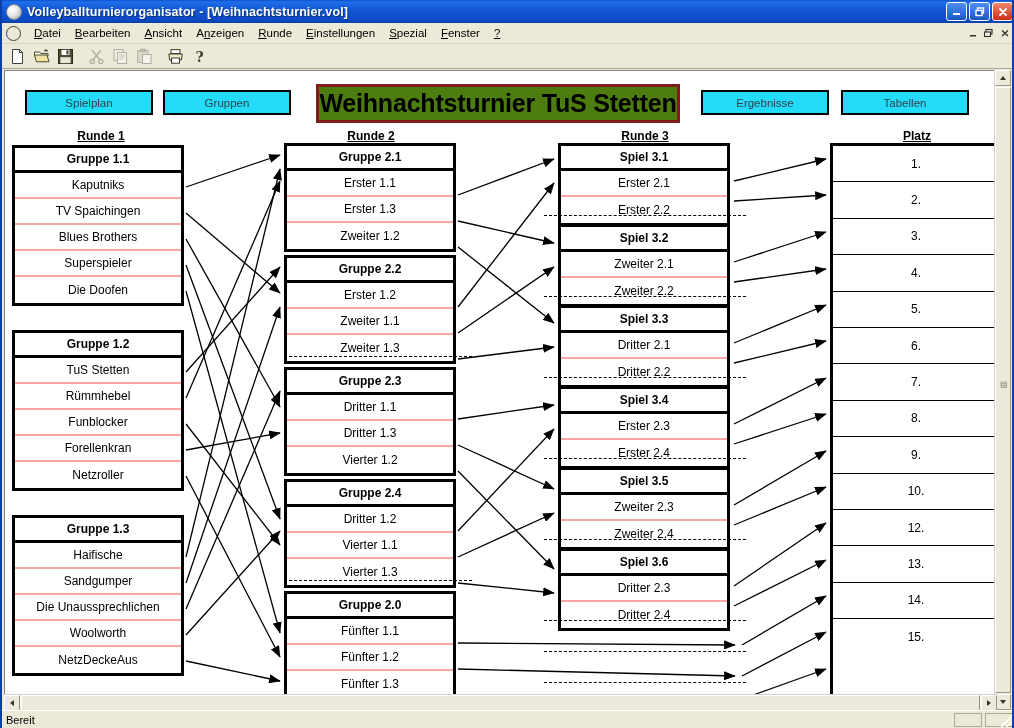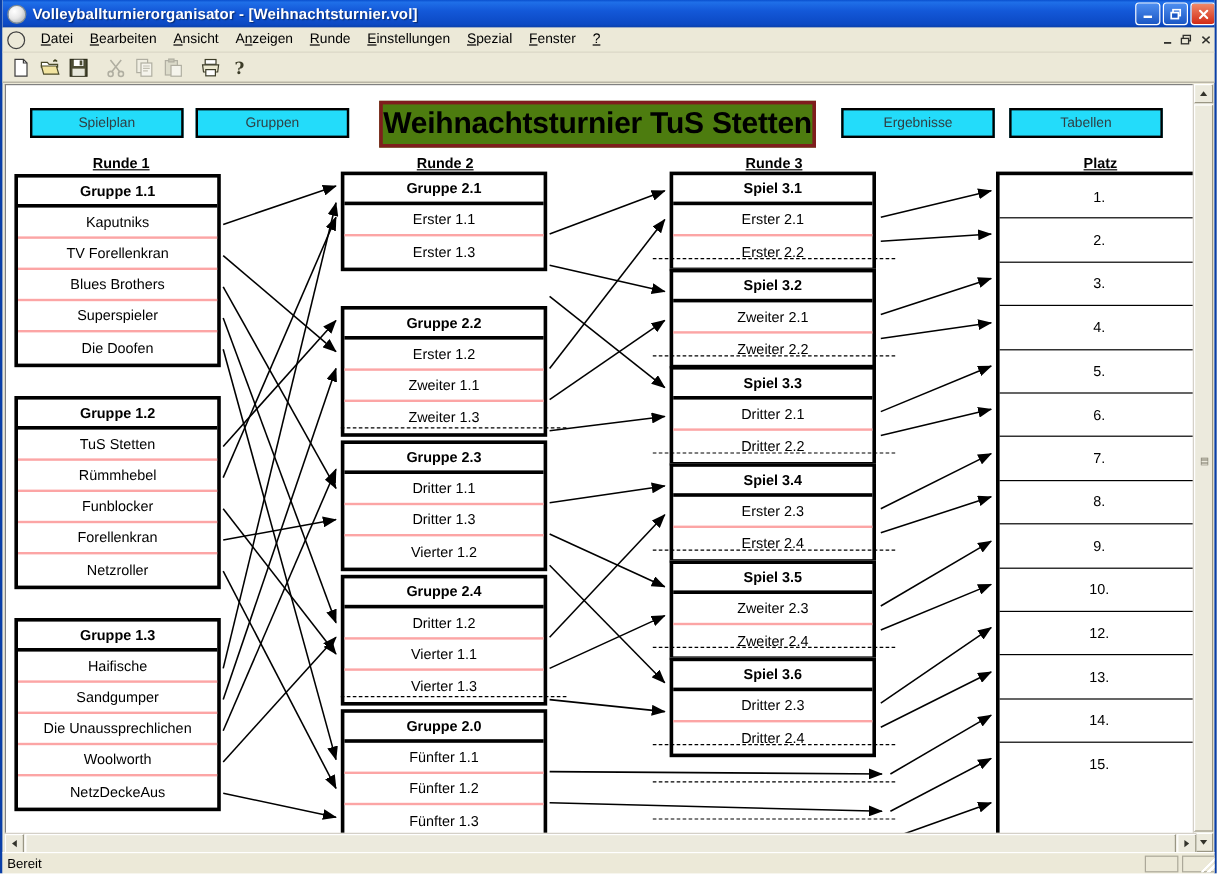--- a/index.html
+++ b/index.html
@@ -300,21 +300,21 @@
       <div class="topbtn" style="left:836px; top:19px; width:128px;">Tabellen</div>
 
       <div class="colhead" style="left:10px;  top:58px; width:172px;">Runde 1</div>
       <div class="colhead" style="left:280px; top:58px; width:172px;">Runde 2</div>
       <div class="colhead" style="left:554px; top:58px; width:172px;">Runde 3</div>
       <div class="colhead" style="left:826px; top:58px; width:172px;">Platz</div>
 
       <div class="gbox" style="left:7px; top:74px; width:172px;">
         <div class="ghead">Gruppe 1.1</div>
         <div class="grow">Kaputniks</div>
-        <div class="grow">TV Forellenkran</div>
+        <div class="grow">TV Spaichingen</div>
         <div class="grow">Blues Brothers</div>
         <div class="grow">Superspieler</div>
         <div class="grow">Die Doofen</div>
       </div>
       <div class="gbox" style="left:7px; top:259px; width:172px;">
         <div class="ghead">Gruppe 1.2</div>
         <div class="grow">TuS Stetten</div>
         <div class="grow">Rümmhebel</div>
         <div class="grow">Funblocker</div>
         <div class="grow">Forellenkran</div>
@@ -326,20 +326,21 @@
         <div class="grow">Sandgumper</div>
         <div class="grow">Die Unaussprechlichen</div>
         <div class="grow">Woolworth</div>
         <div class="grow">NetzDeckeAus</div>
       </div>
 
       <div class="gbox" style="left:279px; top:72px; width:172px;">
         <div class="ghead">Gruppe 2.1</div>
         <div class="grow">Erster 1.1</div>
         <div class="grow">Erster 1.3</div>
+        <div class="grow">Zweiter 1.2</div>
       </div>
       <div class="gbox" style="left:279px; top:184px; width:172px;">
         <div class="ghead">Gruppe 2.2</div>
         <div class="grow">Erster 1.2</div>
         <div class="grow">Zweiter 1.1</div>
         <div class="grow">Zweiter 1.3</div>
       </div>
       <div class="dashline" style="left:279px; top:285px; width:188px;"></div>
       <div class="gbox" style="left:279px; top:296px; width:172px;">
         <div class="ghead">Gruppe 2.3</div>

